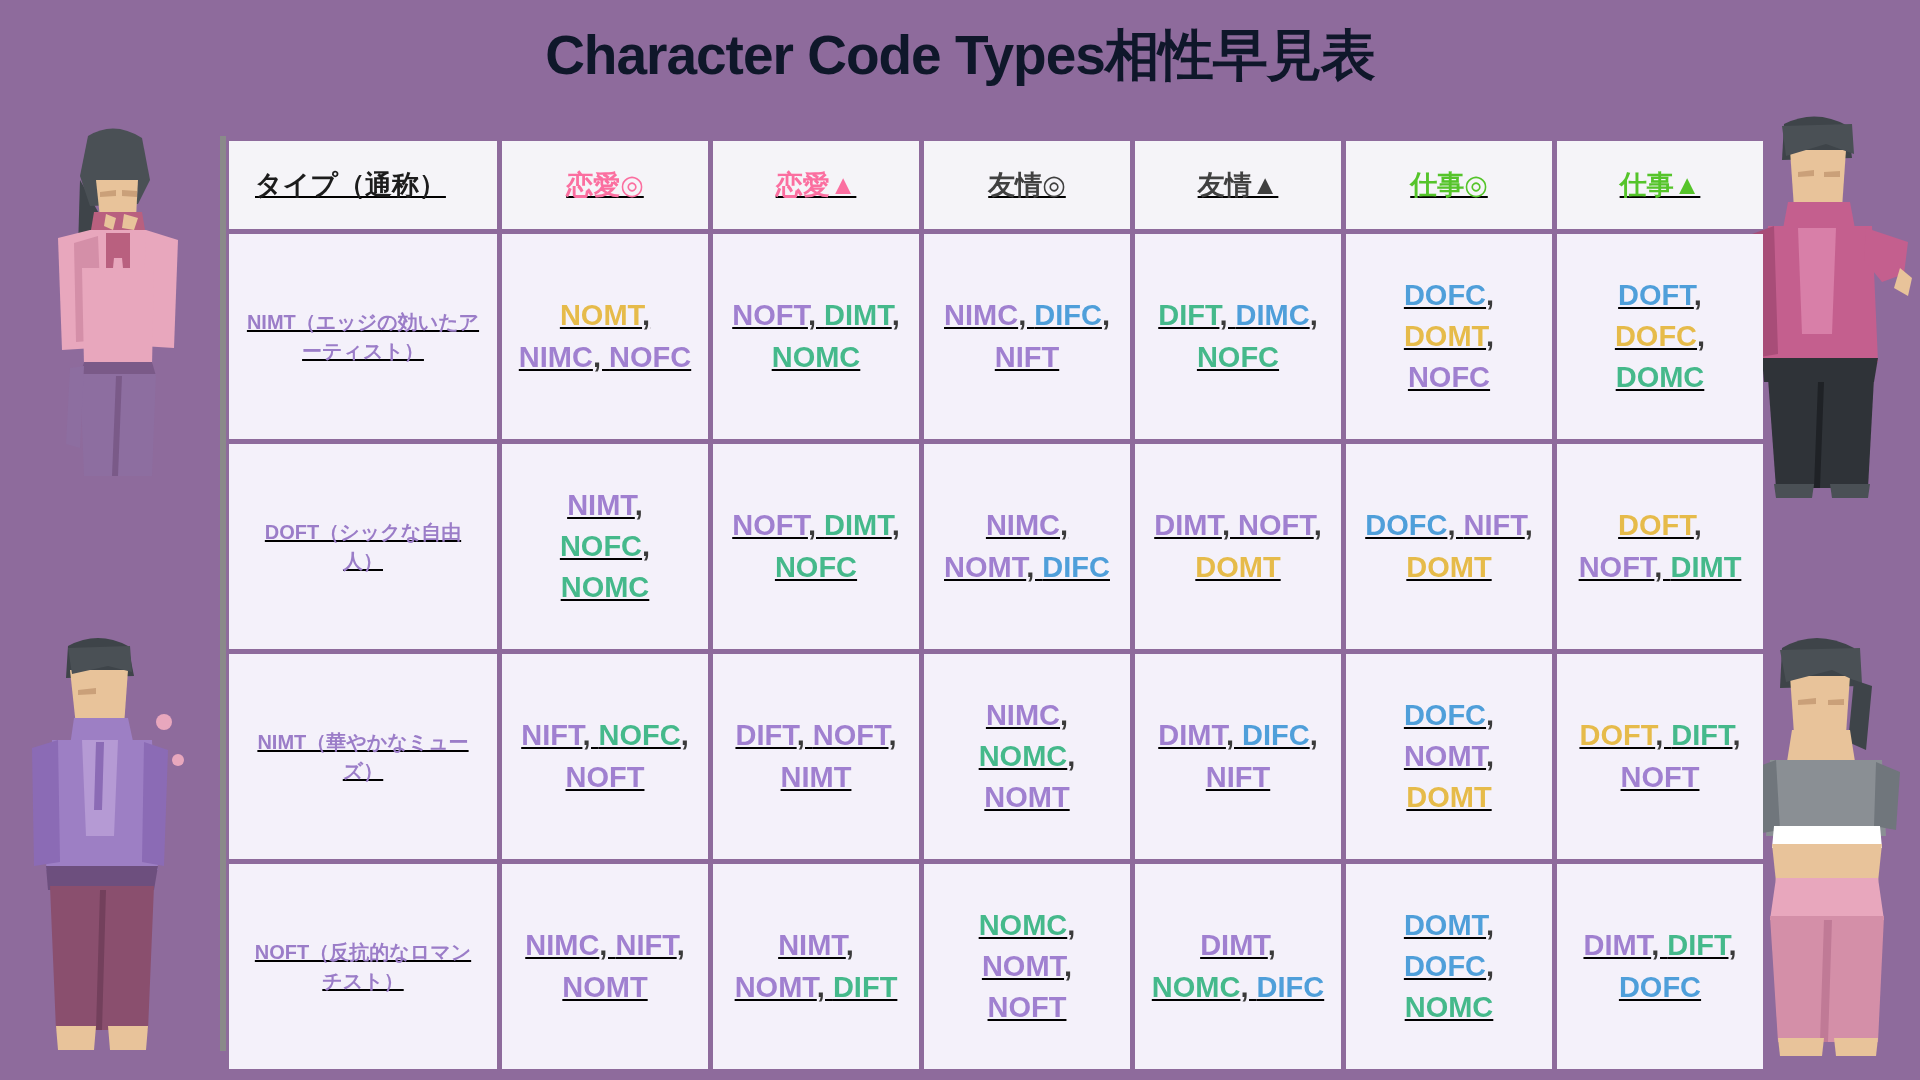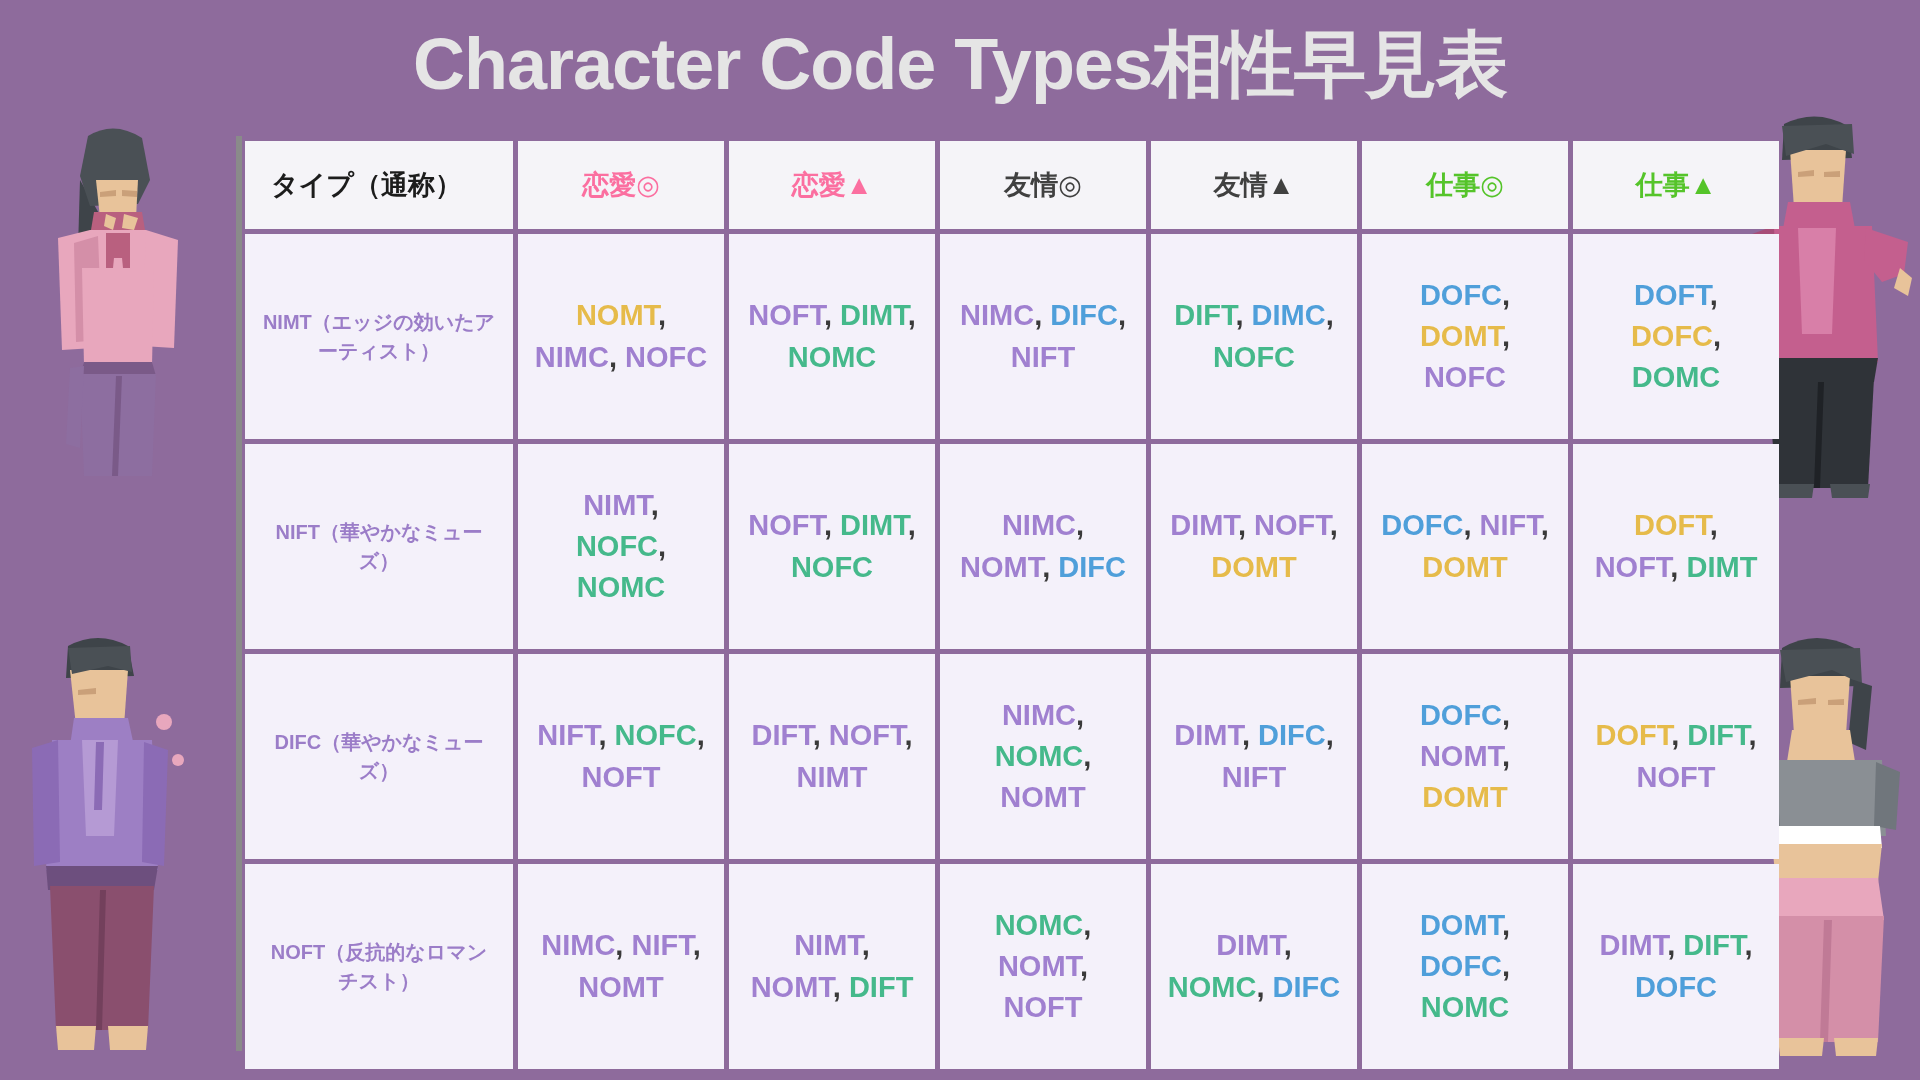--- a/index.html
+++ b/index.html
@@ -12,36 +12,37 @@
     position: relative;
     width: 1920px; height: 1080px;
     background: #8e6b9c;
   }
 
   
   #title {
     position: absolute;
     top: 26px; left: 0; right: 0;
     text-align: center;
-    color: #e5e5e5;
-    font-size: 72px;
+    color: #0f172a;
+    font-size: 55px;
     font-weight: bold;
     letter-spacing: -1px;
     line-height: 1.08;
     white-space: nowrap;
     z-index: 5;
   }
 
   
   #table-wrap {
     position: absolute;
-    left: 236px; top: 136px;
+    left: 220px; top: 136px;
     width: 1510px; height: 915px;
     border-left: 6px solid #8a8a8a;
     z-index: 4;
+    text-decoration: underline;
   }
   table {
     border-collapse: separate;
     border-spacing: 5px;
     width: 1504px;
     height: 915px;
     table-layout: fixed;
     margin-left: -2px;
   }
   th, td {
@@ -219,30 +220,30 @@
           <tr>
             <td class="rowlabel">NIMT（エッジの効いたアーティスト）</td>
             <td class="codes"><span class="c-gold">NOMT</span><span class="sep">, </span><span class="c-purple">NIMC</span><span class="sep">, </span><span class="c-purple">NOFC</span></td>
             <td class="codes"><span class="c-purple">NOFT</span><span class="sep">, </span><span class="c-green">DIMT</span><span class="sep">, </span><span class="c-green">NOMC</span></td>
             <td class="codes"><span class="c-purple">NIMC</span><span class="sep">, </span><span class="c-blue">DIFC</span><span class="sep">, </span><span class="c-purple">NIFT</span></td>
             <td class="codes"><span class="c-green">DIFT</span><span class="sep">, </span><span class="c-blue">DIMC</span><span class="sep">, </span><span class="c-green">NOFC</span></td>
             <td class="codes"><span class="c-blue">DOFC</span><span class="sep">, </span><span class="c-gold">DOMT</span><span class="sep">, </span><span class="c-purple">NOFC</span></td>
             <td class="codes"><span class="c-blue">DOFT</span><span class="sep">, </span><span class="c-gold">DOFC</span><span class="sep">, </span><span class="c-green">DOMC</span></td>
           </tr>
           <tr>
-            <td class="rowlabel">NIFT（華やかなミューズ）</td>
+            <td class="rowlabel">DOFT（シックな自由人）</td>
             <td class="codes"><span class="c-purple">NIMT</span><span class="sep">, </span><span class="c-green">NOFC</span><span class="sep">, </span><span class="c-green">NOMC</span></td>
             <td class="codes"><span class="c-purple">NOFT</span><span class="sep">, </span><span class="c-green">DIMT</span><span class="sep">, </span><span class="c-green">NOFC</span></td>
             <td class="codes"><span class="c-purple">NIMC</span><span class="sep">, </span><span class="c-purple">NOMT</span><span class="sep">, </span><span class="c-blue">DIFC</span></td>
             <td class="codes"><span class="c-purple">DIMT</span><span class="sep">, </span><span class="c-purple">NOFT</span><span class="sep">, </span><span class="c-gold">DOMT</span></td>
             <td class="codes"><span class="c-blue">DOFC</span><span class="sep">, </span><span class="c-purple">NIFT</span><span class="sep">, </span><span class="c-gold">DOMT</span></td>
             <td class="codes"><span class="c-gold">DOFT</span><span class="sep">, </span><span class="c-purple">NOFT</span><span class="sep">, </span><span class="c-green">DIMT</span></td>
           </tr>
           <tr>
-            <td class="rowlabel">DIFC（華やかなミューズ）</td>
+            <td class="rowlabel">NIMT（華やかなミューズ）</td>
             <td class="codes"><span class="c-purple">NIFT</span><span class="sep">, </span><span class="c-green">NOFC</span><span class="sep">, </span><span class="c-purple">NOFT</span></td>
             <td class="codes"><span class="c-purple">DIFT</span><span class="sep">, </span><span class="c-purple">NOFT</span><span class="sep">, </span><span class="c-purple">NIMT</span></td>
             <td class="codes"><span class="c-purple">NIMC</span><span class="sep">, </span><span class="c-green">NOMC</span><span class="sep">, </span><span class="c-purple">NOMT</span></td>
             <td class="codes"><span class="c-purple">DIMT</span><span class="sep">, </span><span class="c-blue">DIFC</span><span class="sep">, </span><span class="c-purple">NIFT</span></td>
             <td class="codes"><span class="c-blue">DOFC</span><span class="sep">, </span><span class="c-purple">NOMT</span><span class="sep">, </span><span class="c-gold">DOMT</span></td>
             <td class="codes"><span class="c-gold">DOFT</span><span class="sep">, </span><span class="c-green">DIFT</span><span class="sep">, </span><span class="c-purple">NOFT</span></td>
           </tr>
           <tr>
             <td class="rowlabel">NOFT（反抗的なロマンチスト）</td>
             <td class="codes"><span class="c-purple">NIMC</span><span class="sep">, </span><span class="c-purple">NIFT</span><span class="sep">, </span><span class="c-purple">NOMT</span></td>

